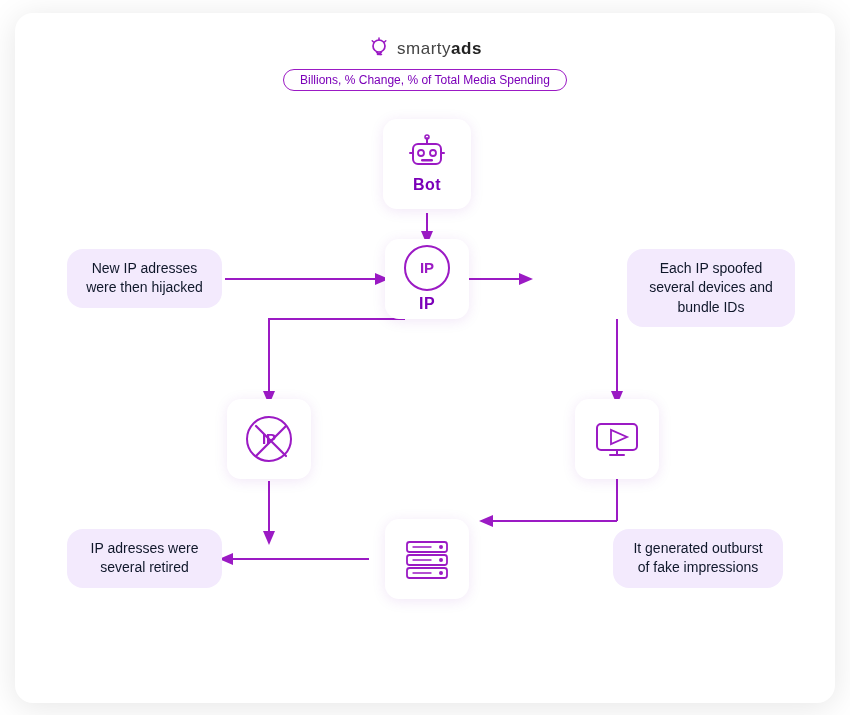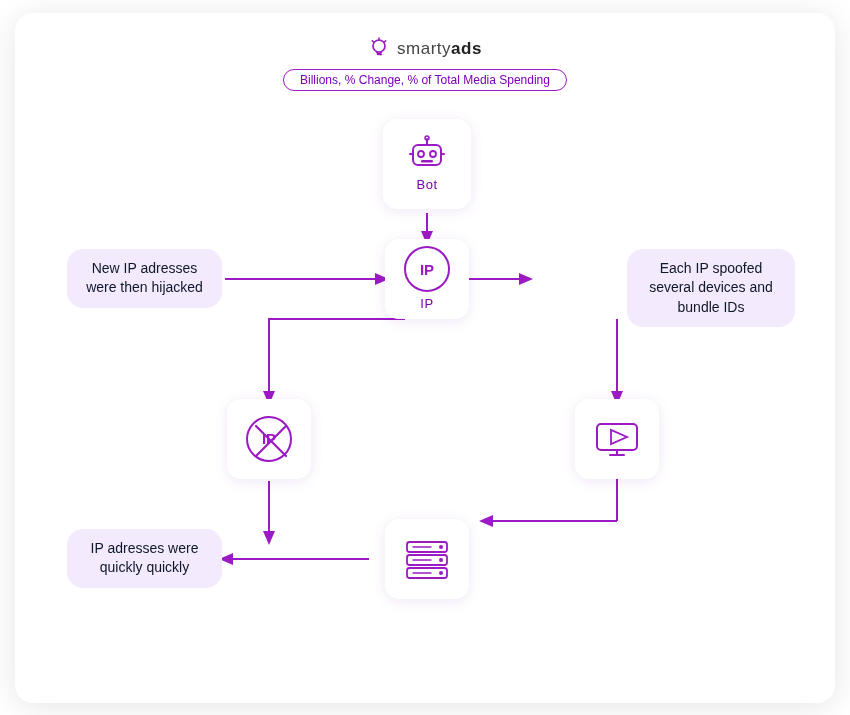--- a/index.html
+++ b/index.html
@@ -81,22 +81,22 @@
       align-items: center;
       justify-content: center;
       position: absolute;
     }
     .card-icon {
       display: flex;
       align-items: center;
       justify-content: center;
     }
     .card-label {
-      font-size: 13px;
-      font-weight: 400;
+      font-size: 16px;
+      font-weight: 700;
       color: #7b00b8;
       margin-top: 4px;
       letter-spacing: 0.5px;
     }
     .text-bubble {
       background: #f3eafd;
       border-radius: 16px;
       padding: 10px 18px;
       position: absolute;
       text-align: center;
@@ -250,18 +250,22 @@
 then hijacked</span>
     </div>
 
     <div class="text-bubble" style="right:8px;top:158px;width:168px;">
       <span>Each IP spoofed several
 devices and bundle IDs</span>
     </div>
 
     <div class="text-bubble" style="left:20px;top:438px;width:155px;">
       <span>IP adresses were
-quickly quickly</span>
-    </div>
-
+several retired</span>
+    </div>
+
+    <div class="text-bubble" style="right:20px;top:438px;width:170px;">
+      <span>It generated outburst of
+fake impressions</span>
+    </div>
 
   </div>
 </div>
 
 </body></html>

